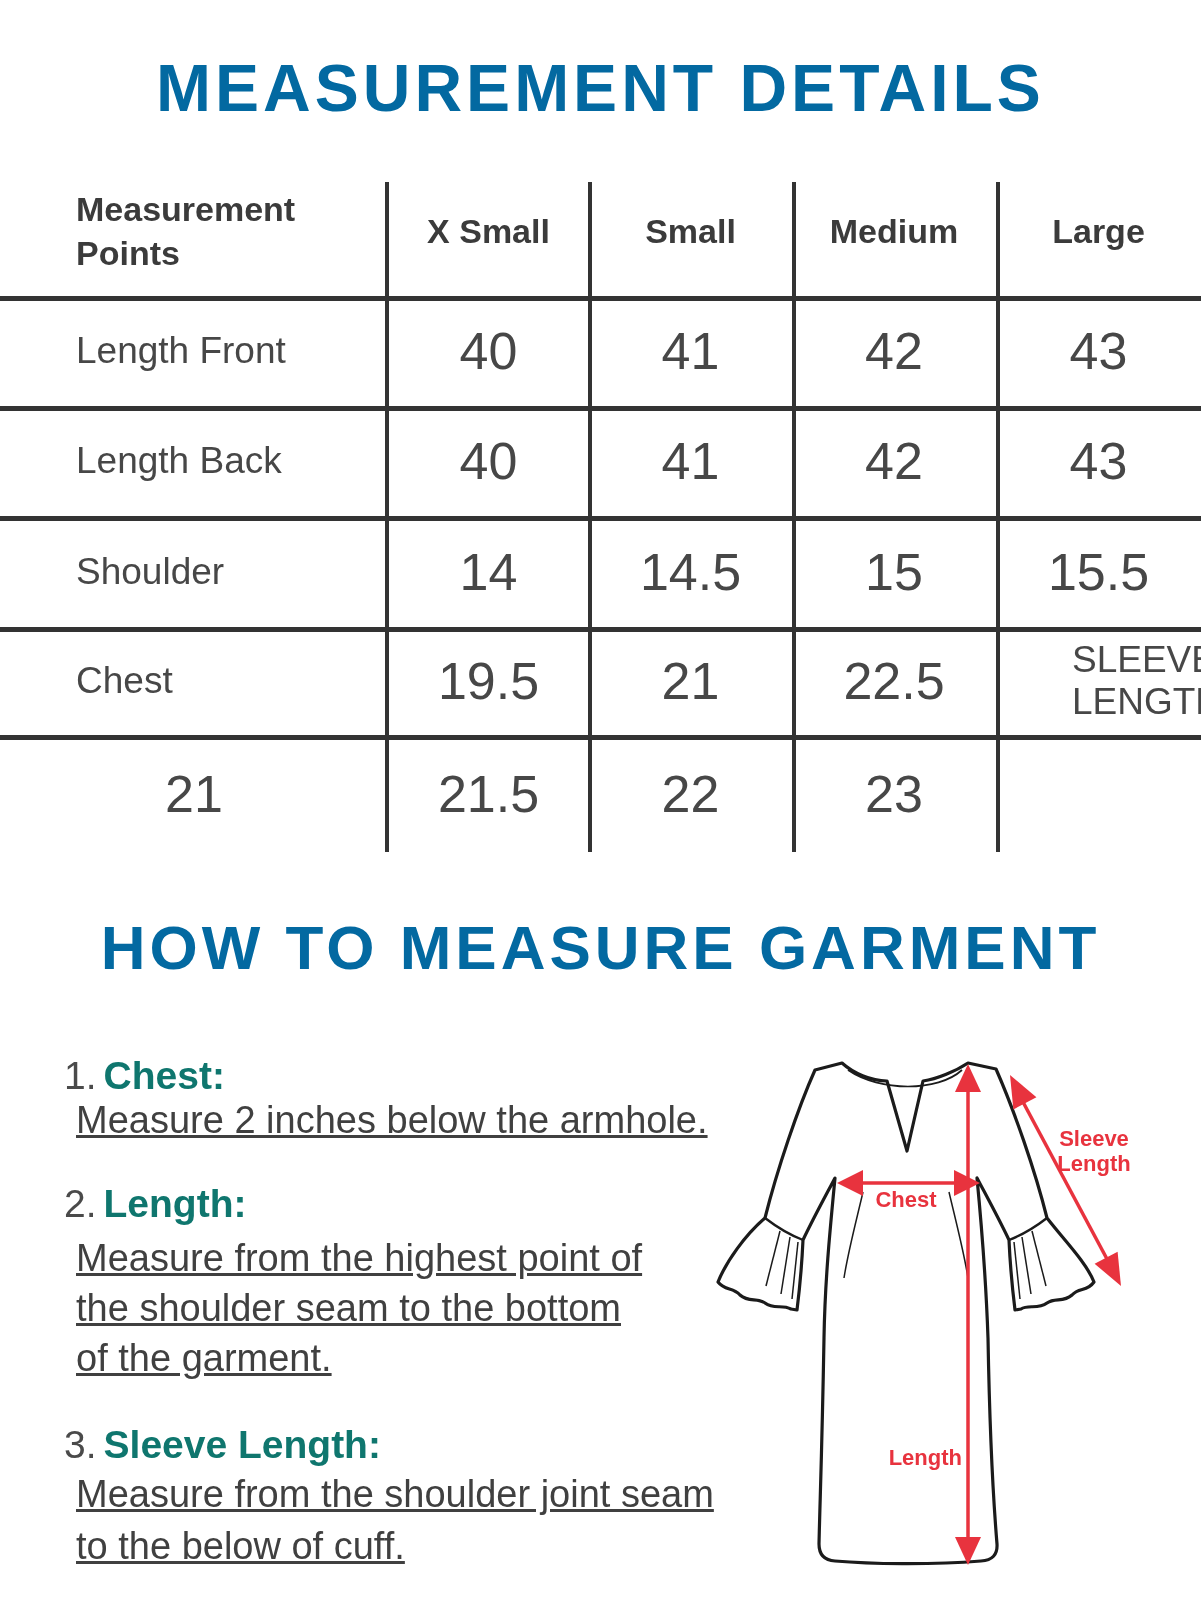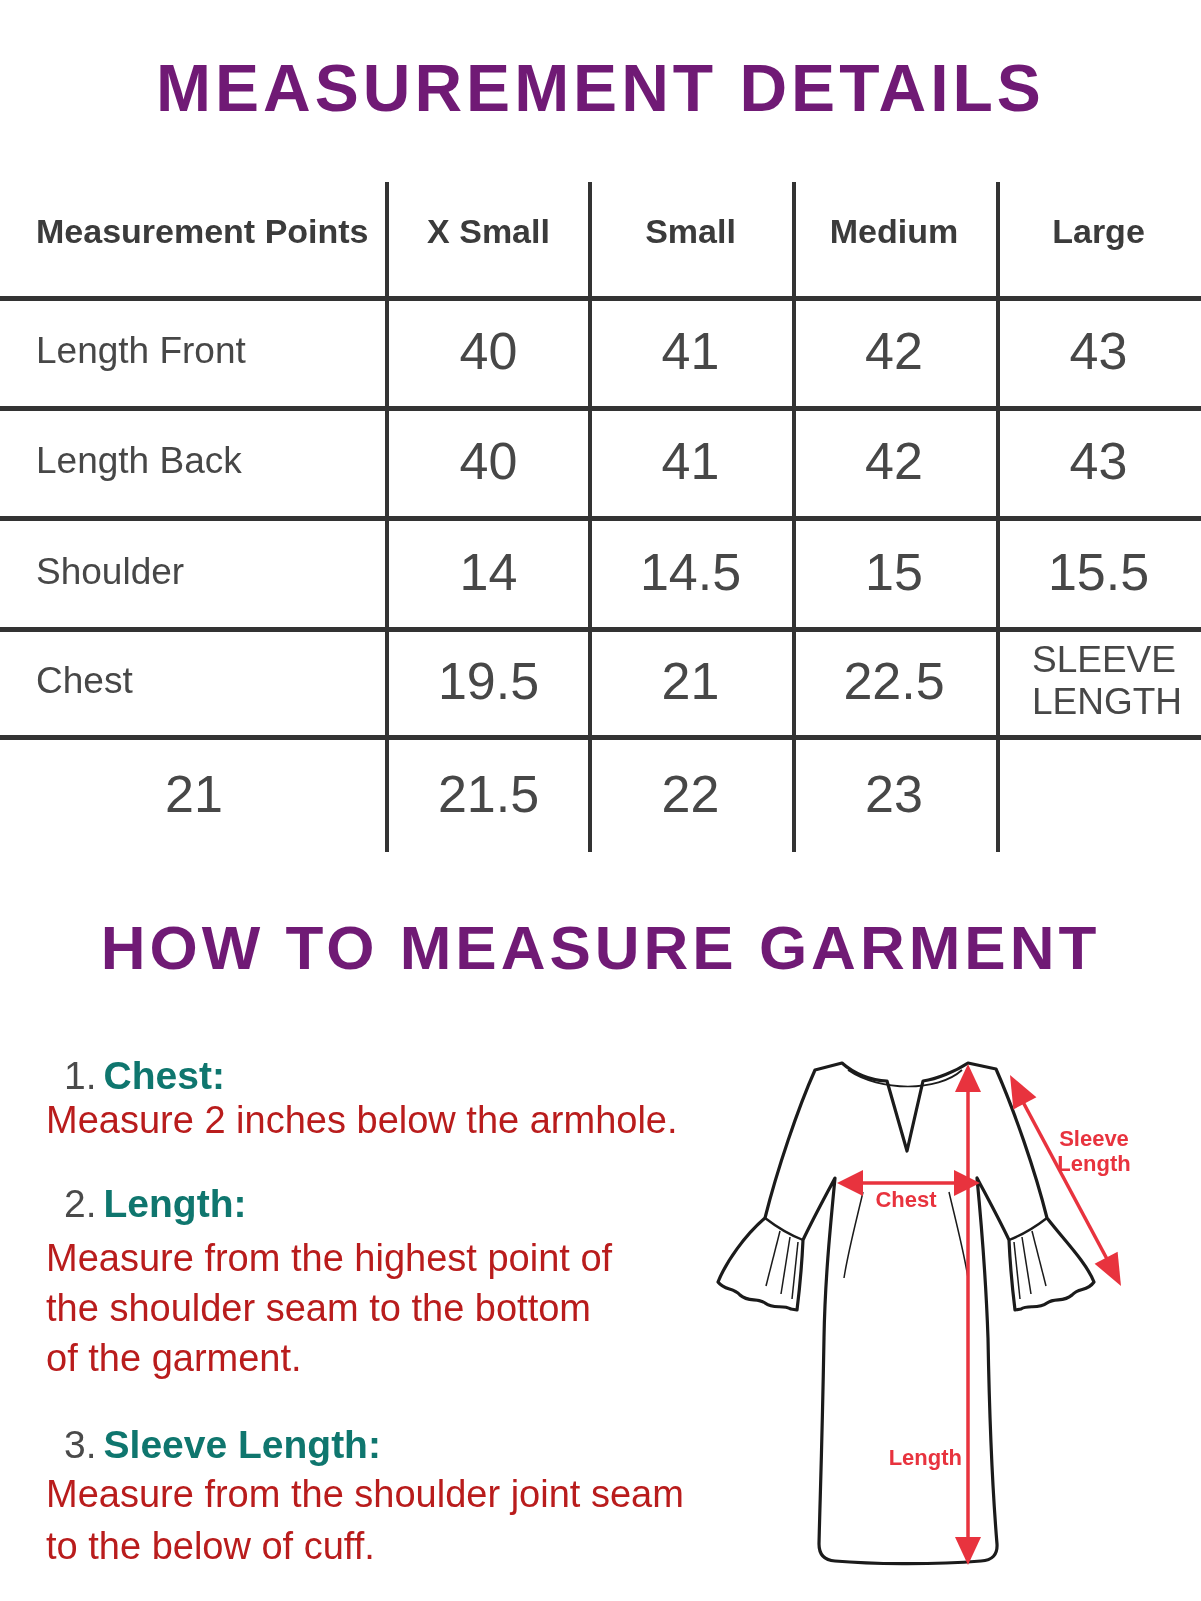--- a/index.html
+++ b/index.html
@@ -2,46 +2,46 @@
 <html><head>
 <meta charset="utf-8">
 <style>
   html,body { margin:0; padding:0; background:#ffffff; }
   .canvas {
     position:relative; width:1201px; height:1601px; background:#ffffff;
     font-family:"Liberation Sans", sans-serif; overflow:hidden;
   }
   .main-title {
     position:absolute; left:0; width:100%; text-align:center;
-    font-weight:700; color:#701a75; letter-spacing:4px; line-height:1.1;
+    font-weight:700; color:#0369a1; letter-spacing:4px; line-height:1.1;
   }
   #title1 { top:52px;  font-size:66px; }
   #title2 { top:914px; font-size:62px; }
 
   
   .hline { position:absolute; left:0; width:1201px; height:5px; background:#333333; }
   .vline { position:absolute; top:182px; height:670px; width:4px; background:#333333; }
 
   .size-grid {
     position:absolute; top:182px; left:0; width:1201px; height:670px;
     display:grid;
     grid-template-columns:388px 201px 203px 204px 205px;
     grid-template-rows:114px 110px 110px 111px 108px 117px;
   }
   .cell { display:flex; align-items:center; justify-content:center;
           color:#474747; font-size:52px; }
-  .cell.lbl { justify-content:flex-start; padding-left:36px; font-size:37px; }
+  .cell.lbl { justify-content:flex-start; padding-left:76px; font-size:37px; }
   .cell.hdr { font-weight:700; color:#3b3b3b; font-size:34px; padding-bottom:16px; }
   .cell.hdr.lbl { line-height:1.3; }
 
   
   .ihead { position:absolute; left:64px; font-size:39px; color:#4a4a4a; white-space:nowrap; }
   .inum  { margin-right:7px; }
   .ittl  { font-weight:700; color:#0f766e; }
-  .iline { position:absolute; left:46px; font-size:38px; color:#b91c1c; white-space:nowrap; }
+  .iline { position:absolute; left:76px; font-size:38px; color:#404040; white-space:nowrap;text-decoration:underline; }
 
   .diagram { position:absolute; left:690px; top:1030px; width:480px; height:571px; }
   .diagram text { font-family:"Liberation Sans", sans-serif; font-weight:700; font-size:22px; }
 </style>
 </head>
 <body>
 
 <div class="canvas">
 
   <div id="title1" class="main-title">MEASUREMENT DETAILS</div>

